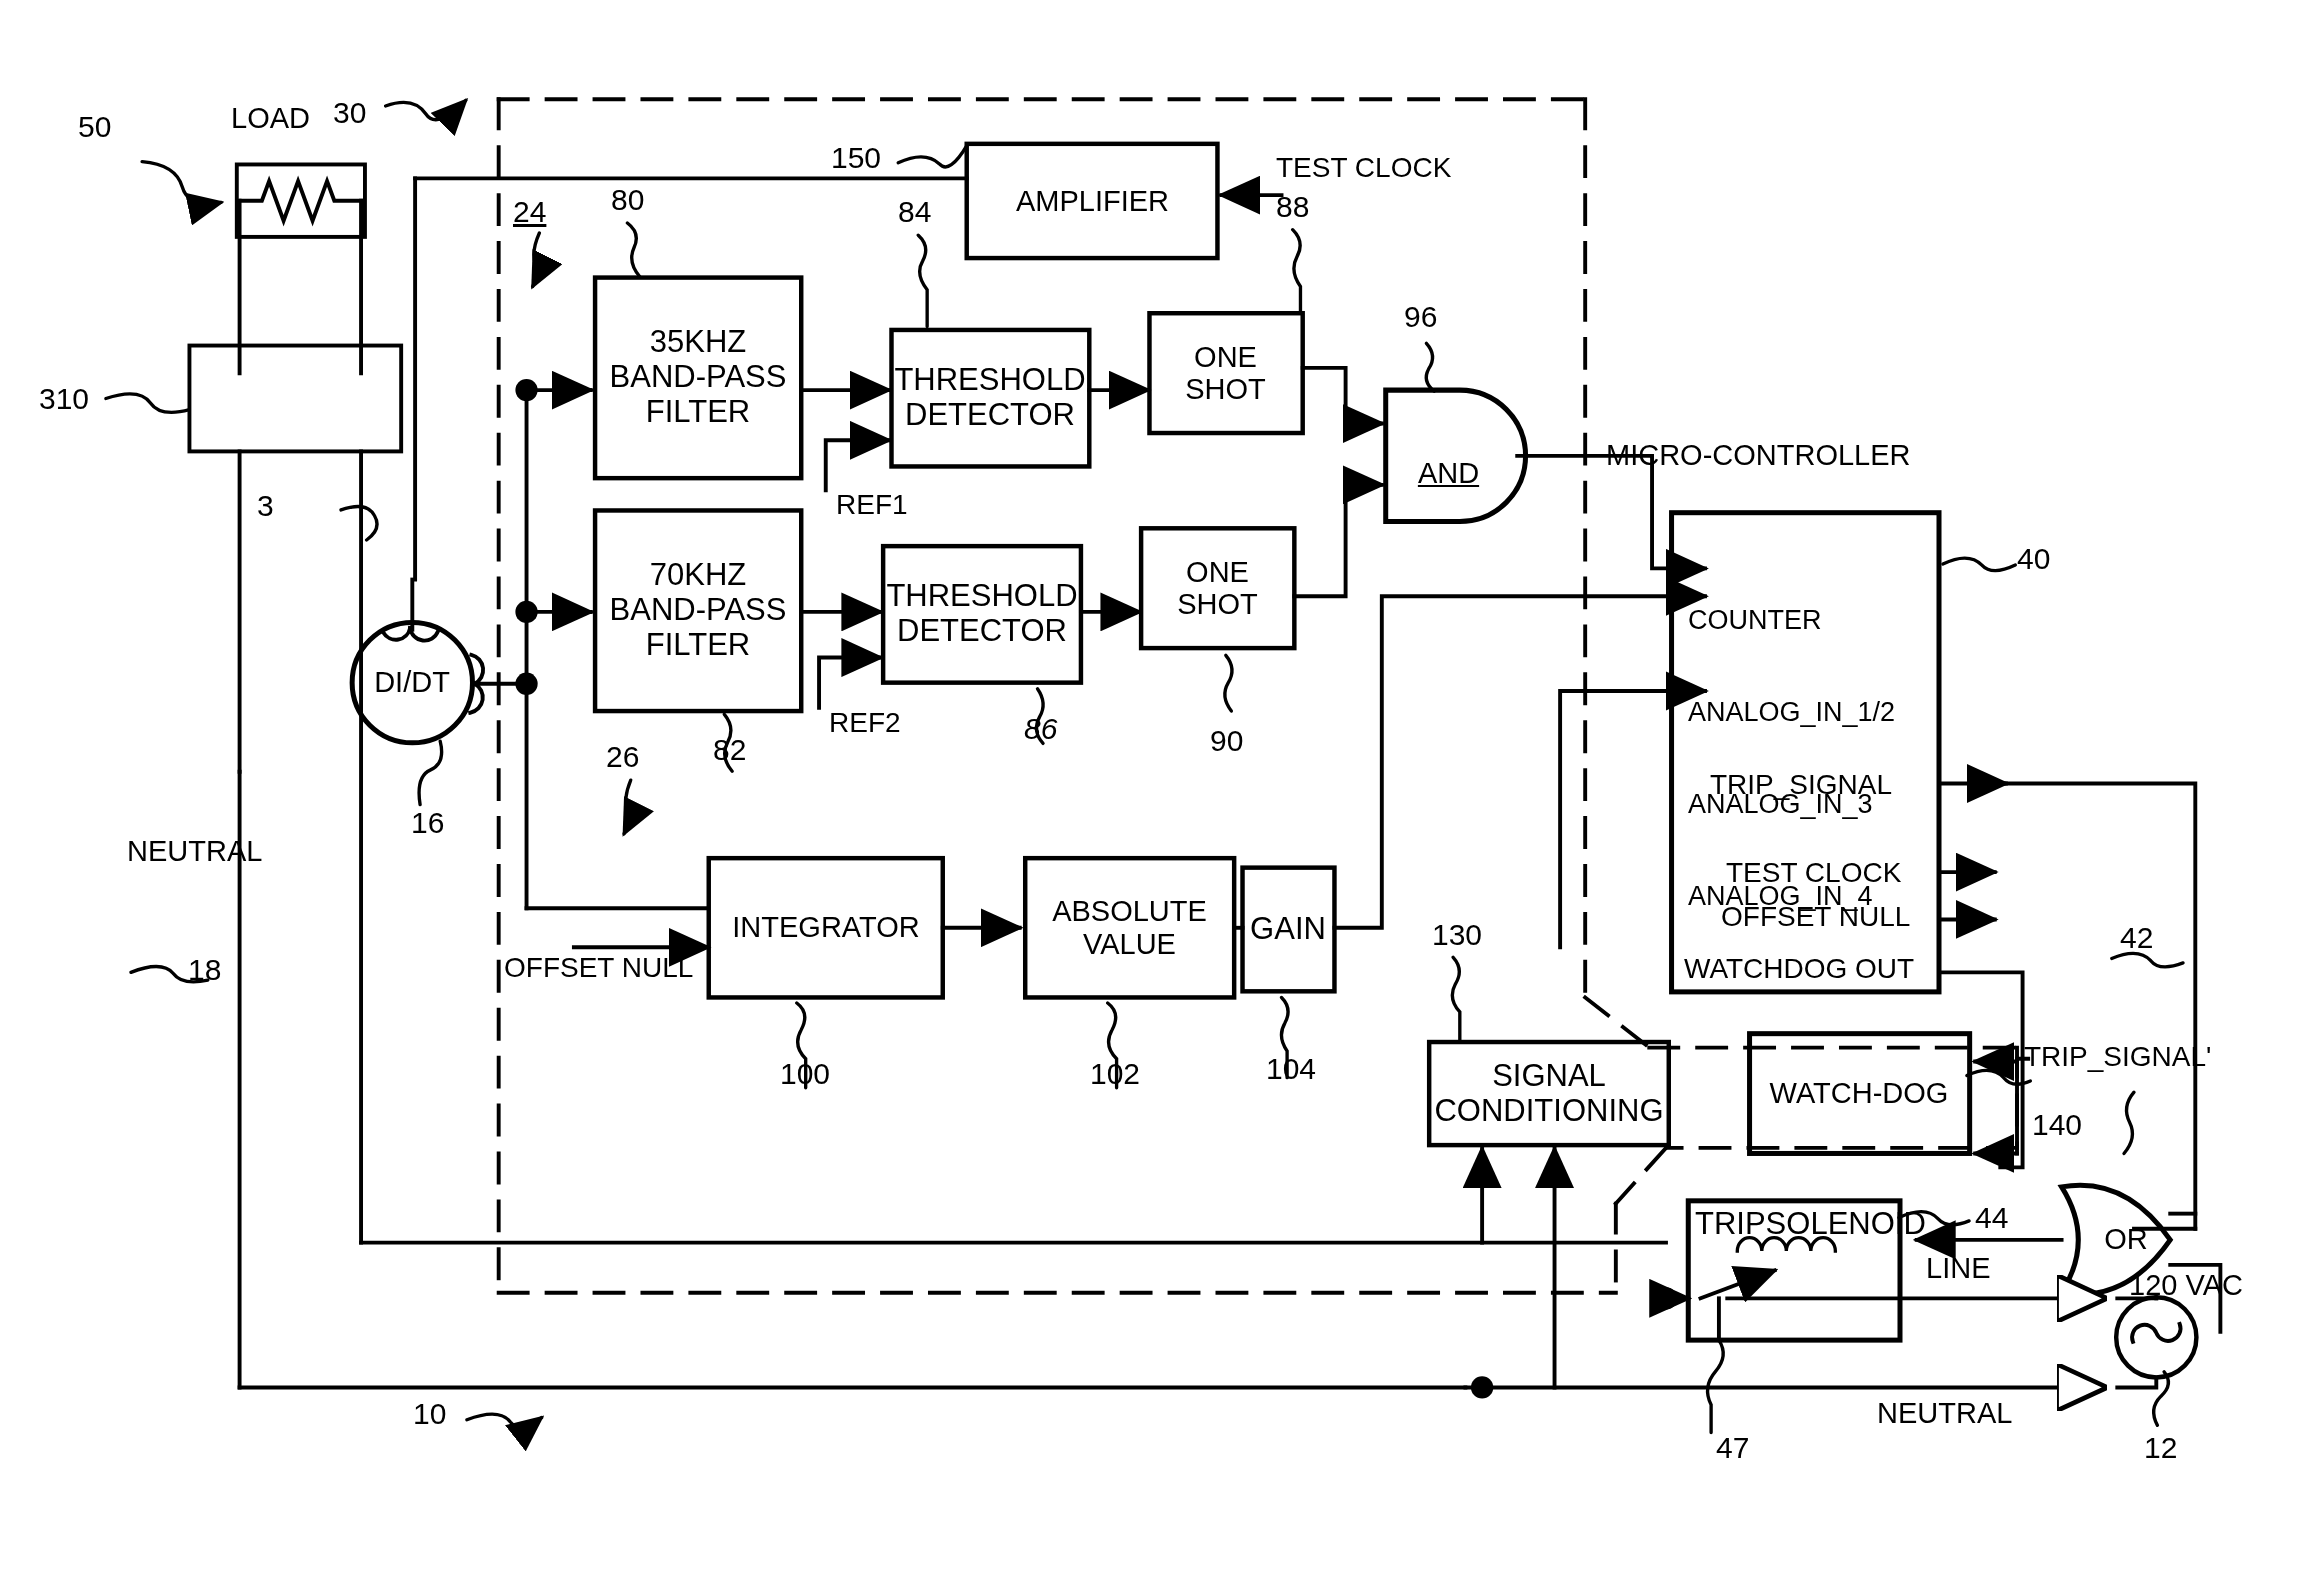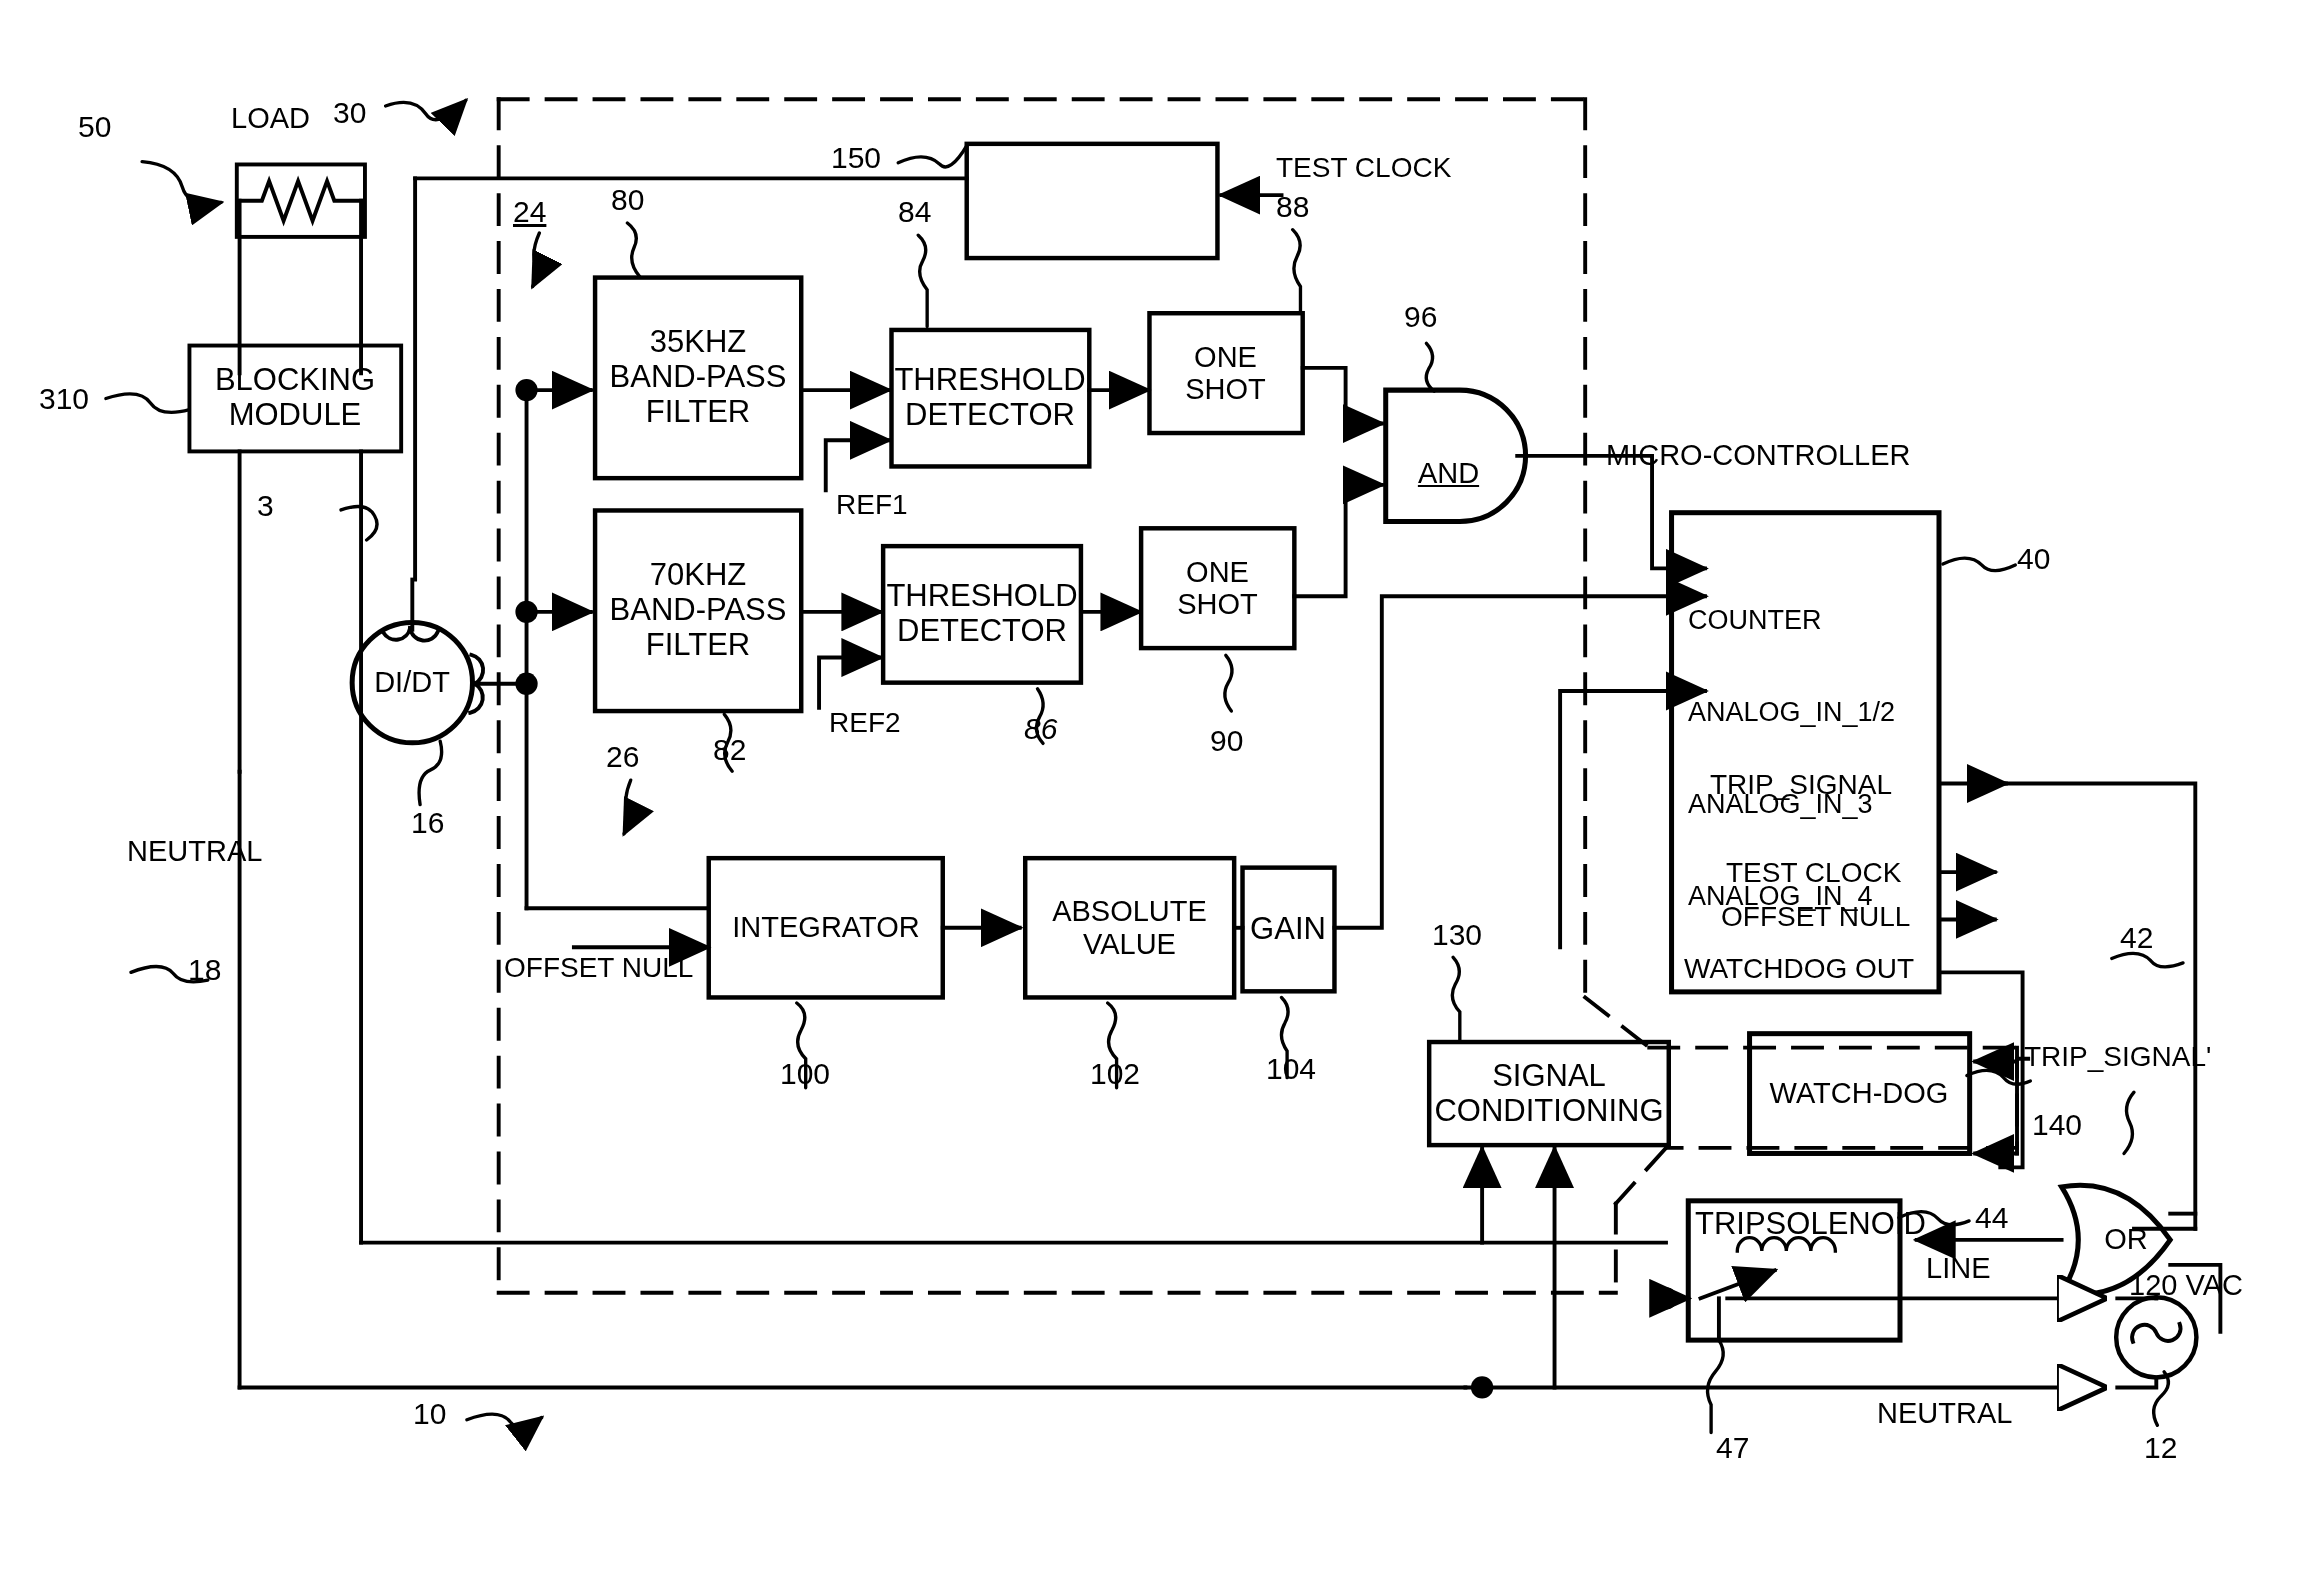--- a/index.html
+++ b/index.html
@@ -271,24 +271,20 @@
     <path d="M 838,2548 q 58,-22 78,4 q 18,22 56,-8" marker-end="url(#arrH)"></path>
 
     <path d="M 3830,1960 q -22,26 -8,54 q 14,28 -10,56"></path>
   </g>
 </svg>
 
 <div class="lbl blk" style="left:231px;top:103px;">LOAD</div>
 <div class="lbl refnum" style="left:78px;top:111px;">50</div>
 <div class="lbl refnum" style="left:333px;top:97px;">30</div>
 
-<div class="blocktext blksm" style="left:189px;top:345px;width:212px;height:106px;">
-  <span>BLOCKING</span>
-  <span>MODULE</span>
-</div>
 <div class="lbl refnum" style="left:39px;top:383px;">310</div>
 <div class="lbl refnum" style="left:257px;top:490px;">3</div>
 
 <div class="blocktext blk" style="left:352px;top:657px;width:120px;height:50px;">
   <span>DI/DT</span>
 </div>
 <div class="lbl refnum" style="left:411px;top:807px;">16</div>
 
 <div class="lbl blk" style="left:127px;top:836px;">NEUTRAL</div>
 <div class="lbl refnum" style="left:188px;top:954px;">18</div>
@@ -334,20 +330,23 @@
   <span>ONE</span>
   <span>SHOT</span>
 </div>
 <div class="lbl refnum" style="left:1210px;top:701px;margin-top:24px;">90</div>
 
 <div class="blocktext blk" style="left:1393px;top:451px;width:111px;height:45px;text-decoration:underline;">
   <span>AND</span>
 </div>
 <div class="lbl refnum" style="left:1404px;top:301px;">96</div>
 
+<div class="blocktext blk" style="left:967px;top:144px;width:251px;height:114px;">
+  <span>AMPLIFIER</span>
+</div>
 <div class="lbl refnum" style="left:831px;top:142px;">150</div>
 <div class="lbl sig" style="left:1276px;top:153px;">TEST CLOCK</div>
 
 <div class="blocktext blk" style="left:709px;top:858px;width:234px;height:139px;">
   <span>INTEGRATOR</span>
 </div>
 <div class="lbl refnum" style="left:780px;top:1058px;">100</div>
 <div class="lbl sig" style="left:504px;top:953px;">OFFSET NULL</div>
 
 <div class="blocktext blk" style="left:1025px;top:858px;width:209px;height:139px;">

